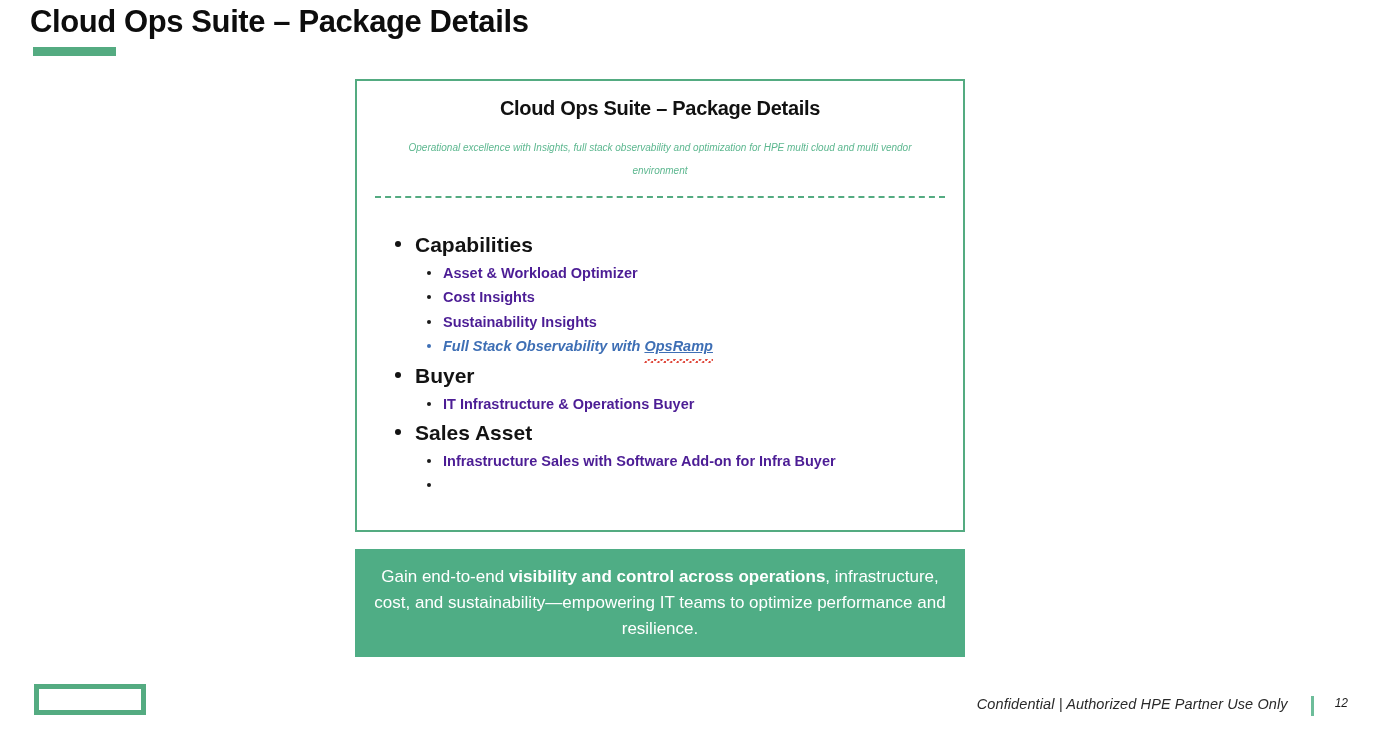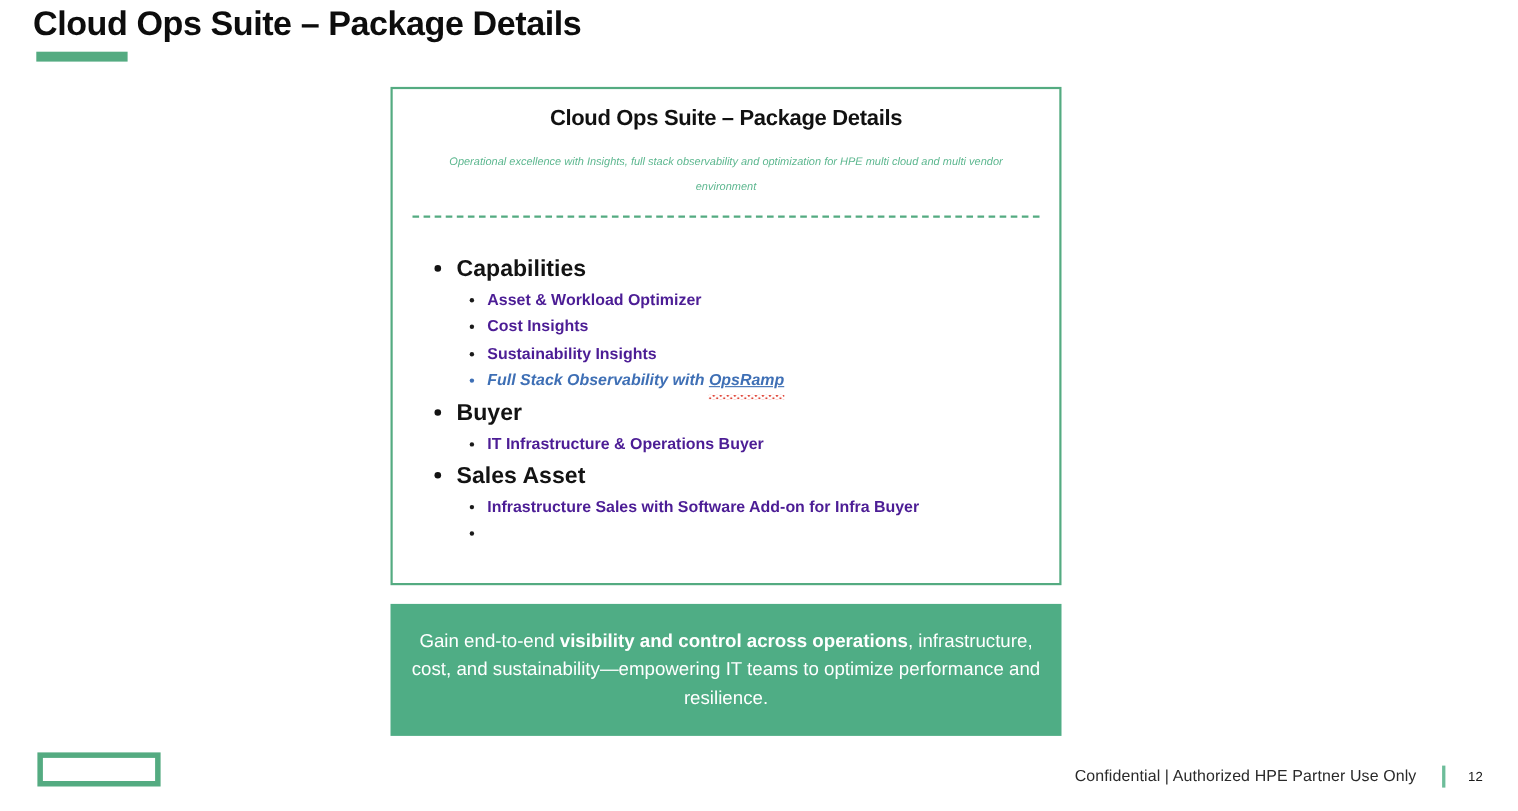--- a/index.html
+++ b/index.html
@@ -142,21 +142,21 @@
     background-size: 6.4px 4px;
     background-repeat: repeat-x;
   }
 
   
   .callout {
     position: absolute;
     left: 355px;
     top: 549px;
     width: 610px;
-    height: 120px;
+    height: 108px;
     background: #4fad85;
     box-sizing: border-box;
     display: flex;
     align-items: center;
     justify-content: center;
   }
   .callout-text {
     color: #ffffff;
     font-size: 17px;
     line-height: 26px;
@@ -174,22 +174,22 @@
     height: 31px;
     border: 5px solid #54ab81;
     box-sizing: border-box;
     background: #ffffff;
   }
   .footer {
     position: absolute;
     right: 32px;
     top: 696px;
     display: flex;
-    align-items: center;
     gap: 4px;
+    font-style: italic;
   }
   .footer-note {
     font-size: 14.5px;
     color: #2a2a2a;
     letter-spacing: 0.1px;
   }
   .footer-sep {
     display: inline-block;
     width: 3px;
     height: 20px;

